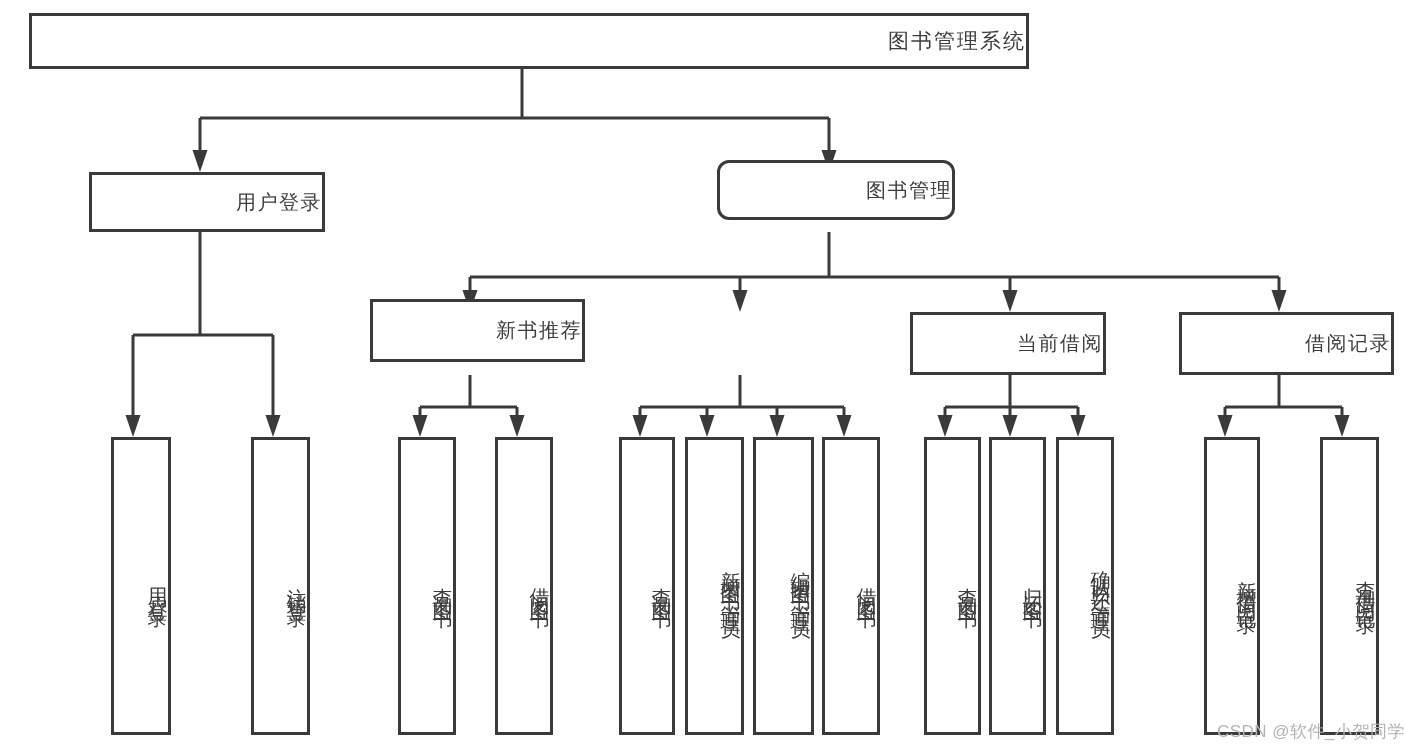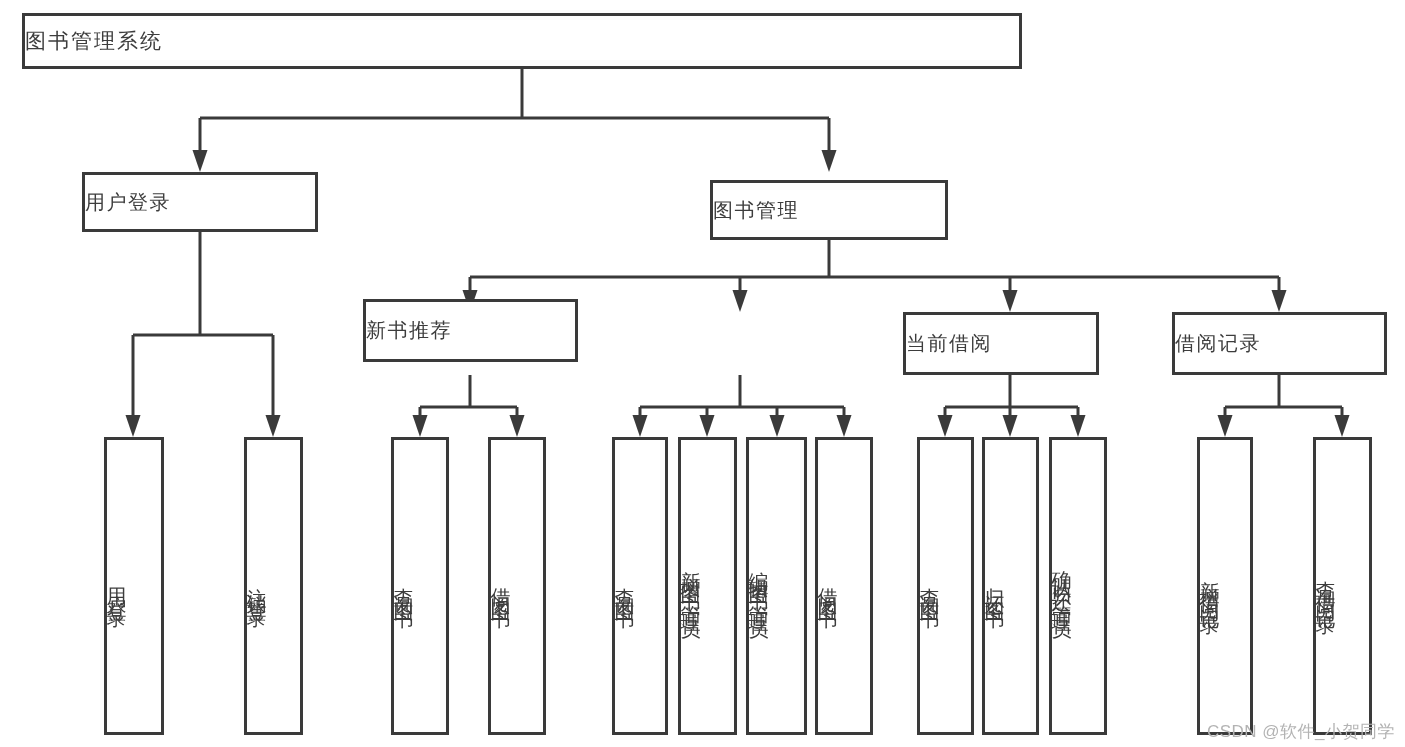--- a/index.html
+++ b/index.html
@@ -4,31 +4,32 @@
 <style>
   html,body { margin:0; padding:0; background:#ffffff; }
   .canvas {
     position:relative; width:1405px; height:747px; background:#ffffff;
     font-family:"Liberation Sans","DejaVu Sans",sans-serif; overflow:hidden;
   }
   svg.wires { position:absolute; left:0; top:0; width:1405px; height:747px; }
   .node {
     position:absolute; box-sizing:border-box;
     border:3px solid #3a3a3a; background:#ffffff;
-    display:flex; align-items:center; justify-content:flex-start;
+    display:flex; align-items:center; justify-content:flex-end;
     color:#3d3d3d;
+    margin-left:7px;
   }
   .hlabel { font-size:20px; letter-spacing:1.5px; white-space:nowrap; }
   .rootlabel { font-size:21px; letter-spacing:2px; }
   .leaf .vlabel {
     writing-mode:vertical-rl; text-orientation:mixed;
     font-size:20px; line-height:1; letter-spacing:7px; white-space:nowrap;
   }
   .watermark {
-    position:absolute; right:10px; bottom:4px;
+    position:absolute; right:0; bottom:4px;
     color:#b3b3b3; font-size:17px; letter-spacing:0.5px;
   }
   .wire { stroke:#3a3a3a; stroke-width:3; fill:none; }
   .head { fill:#3a3a3a; stroke:none; }
 </style>
 </head>
 <body>
 
 <div class="canvas">
 
@@ -94,21 +95,21 @@
       <polygon class="head" points="1342,437 1334.5,415 1349.5,415"></polygon>
   </svg>
 
   <div class="node" style="left:22px; top:13px; width:1000px; height:56px;">
     <span class="hlabel rootlabel">图书管理系统</span>
   </div>
 
   <div class="node" style="left:82px; top:172px; width:236px; height:60px;">
     <span class="hlabel">用户登录</span>
   </div>
-  <div class="node" style="left:710px; top:180px; width:238px; height:60px;">
+  <div class="node" style="left:710px; top:160px; width:238px; height:60px;border-radius:12px;">
     <span class="hlabel">图书管理</span>
   </div>
 
   <div class="node" style="left:363px; top:299px; width:215px; height:63px;font-family:Liberation Serif, serif;">
     <span class="hlabel">新书推荐</span>
   </div>
   <div class="node" style="left:903px; top:312px; width:196px; height:63px;">
     <span class="hlabel">当前借阅</span>
   </div>
   <div class="node" style="left:1172px; top:312px; width:215px; height:63px;">

